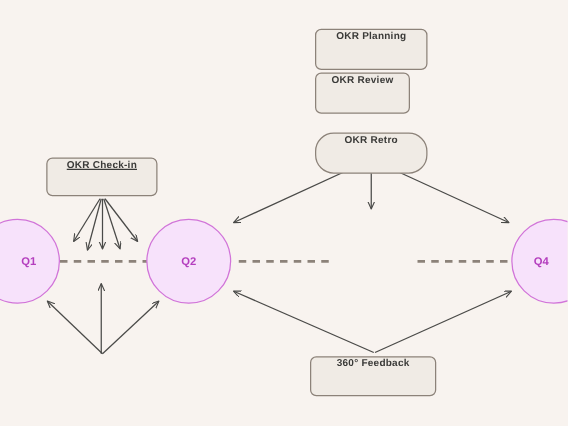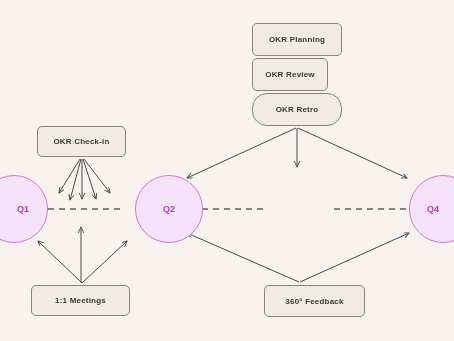--- a/index.html
+++ b/index.html
@@ -28,21 +28,20 @@
     height: 341px;
     overflow: visible;
   }
   .node-box {
     position: absolute;
     box-sizing: border-box;
     background: #f0ebe5;
     border: 1px solid #8c8279;
     border-radius: 5px;
     display: flex;
-    align-items: center;
     justify-content: center;
     color: #3a3a38;
     font-size: 8px;
     font-weight: bold;
     letter-spacing: 0.2px;
     white-space: nowrap;
   }
   .q-circle {
     position: absolute;
     box-sizing: border-box;
@@ -96,46 +95,43 @@
     <g stroke="#4a4a48" stroke-width="1" fill="none" marker-end="url(#ah)">
       <path d="M299,282 L187,233"></path>
       <path d="M300,282 L409,233"></path>
     </g>
   </svg>
 
   <div class="q-circle" style="left:-20px; top:175px; width:68px; height:68px; padding-left:18px;">
     <span>Q1</span>
   </div>
 
-  <div class="q-circle" style="left:135px; top:175px; width:68px; height:68px;">
+  <div class="q-circle" style="left:117px; top:175px; width:68px; height:68px;">
     <span>Q2</span>
   </div>
 
 
   <div class="q-circle" style="left:409px; top:175px; width:68px; height:68px; padding-right:20px;">
     <span>Q4</span>
   </div>
 
   <div class="node-box" style="left:252px; top:23px; width:90px; height:33px;">
     <span>OKR Planning</span>
   </div>
 
   <div class="node-box" style="left:252px; top:58px; width:76px; height:33px;">
     <span>OKR Review</span>
   </div>
 
-  <div class="node-box" style="left:252px; top:93px; width:90px; height:33px;border-radius:15px;">
+  <div class="node-box" style="left:252px; top:106px; width:90px; height:33px;border-radius:15px;">
     <span>OKR Retro</span>
   </div>
 
-  <div class="node-box" style="left:37px; top:126px; width:89px; height:31px;">
+  <div class="node-box" style="left:37px; top:126px; width:89px; height:31px;text-decoration:underline;">
     <span>OKR Check-in</span>
   </div>
 
-  <div class="node-box" style="left:31px; top:285px; width:99px; height:31px;">
-    <span>1:1 Meetings</span>
-  </div>
 
-  <div class="node-box" style="left:248px; top:285px; width:101px; height:32px;margin-left:16px;">
+  <div class="node-box" style="left:248px; top:285px; width:101px; height:32px;">
     <span>360° Feedback</span>
   </div>
 
 </div>
 
 </body></html>

